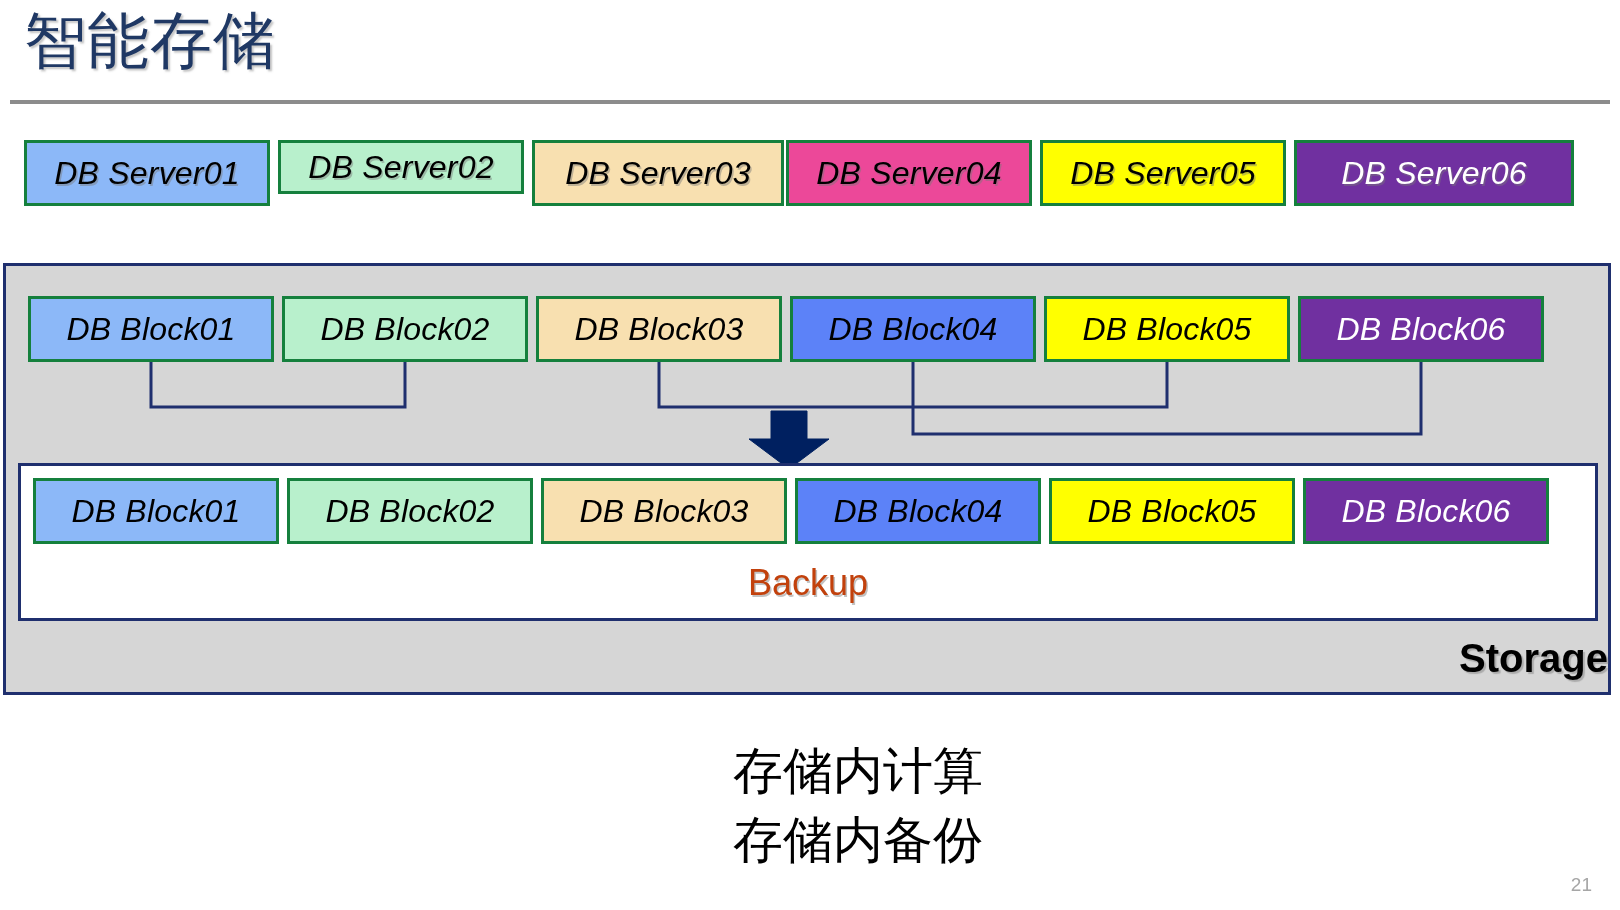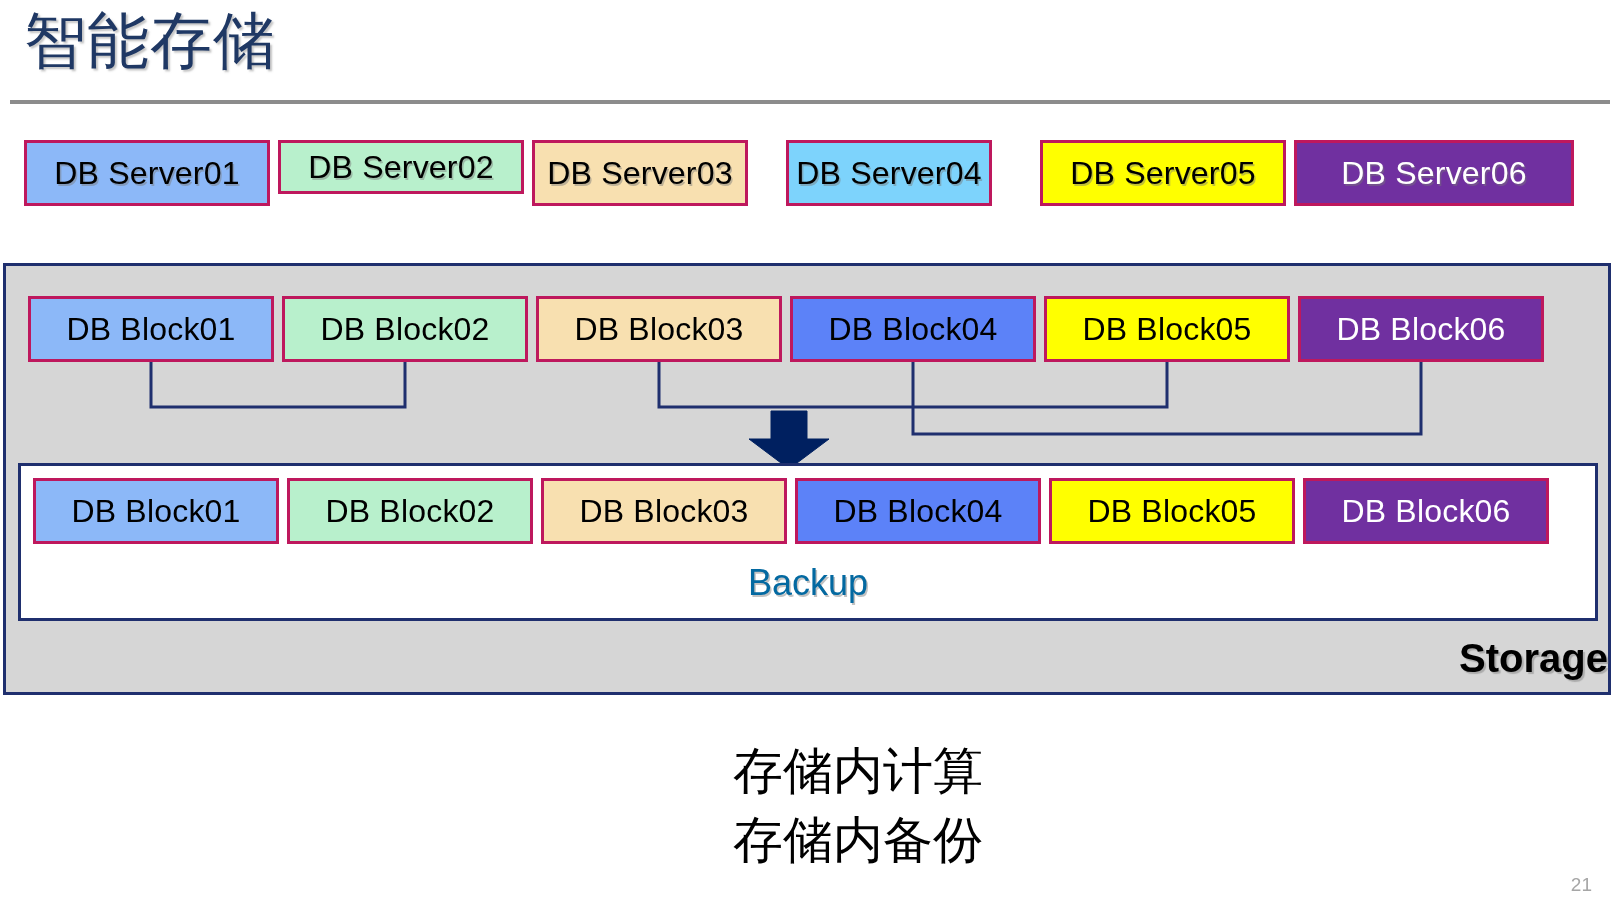--- a/index.html
+++ b/index.html
@@ -34,28 +34,29 @@
     top: 100px;
     width: 1600px;
     height: 4px;
     background: #8C8C8C;
   }
 
   
   .node {
     position: absolute;
     box-sizing: border-box;
-    border: 3px solid #be185d;
+    border: 3px solid #15803d;
     display: flex;
     align-items: center;
     justify-content: center;
     font-size: 32px;
     color: #000000;
     white-space: nowrap;
     letter-spacing: 0.2px;
+    font-style: italic;
   }
   .node.onwhite { text-shadow: 1.5px 1.5px 0px rgba(120,120,120,0.45); }
   .node.light   { color: #FFFFFF; }
 
   
   #server-row .node { top: 0; height: 66px; }
 
   .row-wrap { position: absolute; }
 
   
@@ -88,21 +89,21 @@
     box-sizing: border-box;
     border: 3px solid #1F2F6E;
     background: #FFFFFF;
   }
   #backup-label {
     position: absolute;
     left: 0; right: 0;
     top: 96px;
     text-align: center;
     font-size: 36px;
-    color: #0369a1;
+    color: #c2410c;
     text-shadow: 1.5px 1.5px 0px rgba(120,120,120,0.45);
   }
 
   
   #storage-label {
     position: absolute;
     left: 0; right: 0;
     top: 370px;
     text-align: right;
     font-size: 40px;
@@ -136,22 +137,22 @@
 </style>
 </head>
 <body>
 
 <div id="slide-title">智能存储</div>
 <div id="title-rule"></div>
 
 <div class="row-wrap" id="server-row" style="left:0; top:140px; width:1620px; height:66px;">
     <div class="node onwhite" style="left: 24px; width: 246px; top: 0px; height: 66px; background: rgb(140, 184, 248); color: rgb(0, 0, 0);">DB Server01</div>
     <div class="node onwhite" style="left: 278px; width: 246px; top: 0px; height: 54px; background: rgb(184, 240, 204); color: rgb(0, 0, 0);">DB Server02</div>
-    <div class="node onwhite" style="left: 532px; width: 216px; top: 0px; height: 66px; background: rgb(248, 224, 176); color: rgb(0, 0, 0);">DB Server03</div>
-    <div class="node onwhite" style="left: 786px; width: 206px; top: 0px; height: 66px; background: #7dd3fc; color: rgb(0, 0, 0);">DB Server04</div>
+    <div class="node onwhite" style="left: 532px; width: 252px; top: 0px; height: 66px; background: rgb(248, 224, 176); color: rgb(0, 0, 0);">DB Server03</div>
+    <div class="node onwhite" style="left: 786px; width: 246px; top: 0px; height: 66px; background: #ec4899; color: rgb(0, 0, 0);">DB Server04</div>
     <div class="node onwhite" style="left: 1040px; width: 246px; top: 0px; height: 66px; background: rgb(255, 255, 0); color: rgb(0, 0, 0);">DB Server05</div>
     <div class="node onwhite light" style="left: 1294px; width: 280px; top: 0px; height: 66px; background: rgb(112, 48, 160); color: rgb(255, 255, 255);">DB Server06</div>
   </div>
 
 <div id="storage-container">
 
   <svg id="connectors" viewBox="0 0 1608 432" preserveAspectRatio="none">
       <path d="M 145 96 L 145 141 L 399 141 L 399 96" fill="none" stroke="#1F2F6E" stroke-width="3"></path>
       <path d="M 653 96 L 653 141 L 1161 141 L 1161 96" fill="none" stroke="#1F2F6E" stroke-width="3"></path>
       <path d="M 907 96 L 907 168 L 1415 168 L 1415 96" fill="none" stroke="#1F2F6E" stroke-width="3"></path>

